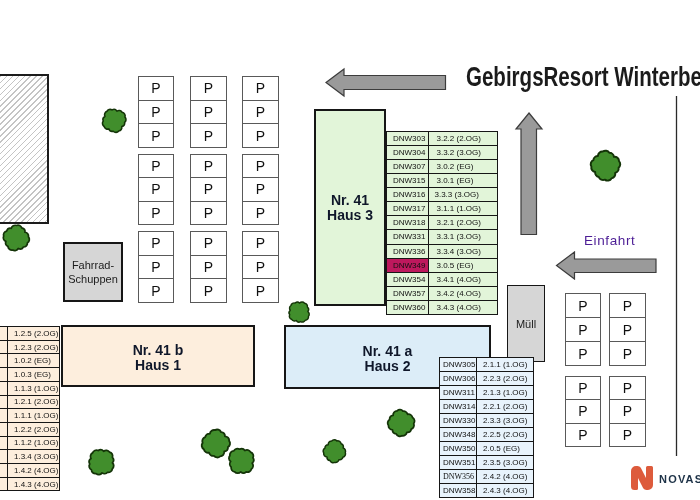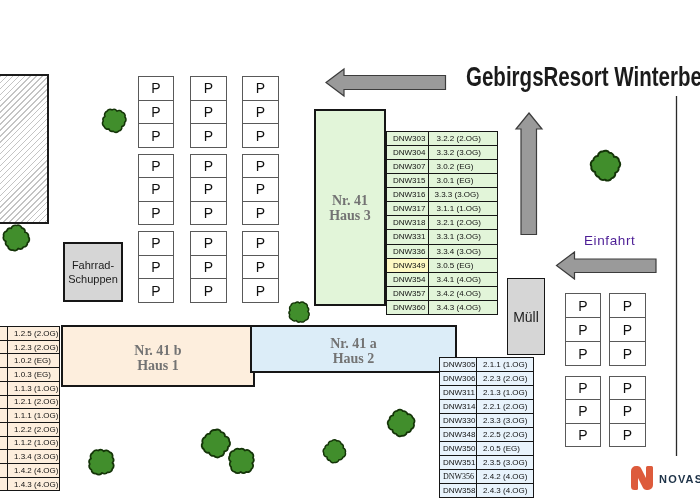--- a/index.html
+++ b/index.html
@@ -8,21 +8,21 @@
   .abs{position:absolute;box-sizing:border-box;}
   .hatch{background:repeating-linear-gradient(135deg,#ffffff 0px,#ffffff 3.2px,#c4c4c4 3.2px,#c4c4c4 4.2px);
          border:2px solid #1c1c1c;}
   .pgroup{border:1px solid #595959;background:#ffffff;display:flex;flex-direction:column;}
   .pcell{flex:1;display:flex;align-items:center;justify-content:center;
          font-size:14px;color:#101010;border-top:1px solid #595959;}
   .pcell:first-child{border-top:none;}
   .graybox{background:#d6d6d6;border:2px solid #161616;display:flex;align-items:center;
            justify-content:center;text-align:center;color:#1c1c1c;}
   .haus{border:2px solid #161616;display:flex;flex-direction:column;align-items:center;
-        justify-content:center;text-align:center;font-size:14px;font-weight:bold;color:#737373;line-height:15px;font-family:Liberation Serif, serif;}
+        justify-content:center;text-align:center;font-size:14px;font-weight:bold;color:#0f172a;line-height:15px;}
   table.apt{border-collapse:separate;border-spacing:0;position:absolute;table-layout:fixed;
             border-top:1px solid #161616;border-left:1px solid #161616;}
   table.apt td{box-sizing:border-box;border-right:1px solid #161616;border-bottom:1px solid #161616;
                font-size:8px;color:#101010;padding:0 0 0 6px;white-space:nowrap;overflow:hidden;}
   #ltab td{height:13.71px;}
   #gtab td{height:14.07px;}
   #btab td{height:14px;}
   .title{position:absolute;left:466px;top:62px;font-size:27px;font-weight:bold;
          color:#1b1b1b;letter-spacing:0;white-space:nowrap;
          transform:scaleX(0.76);transform-origin:0 0;}
@@ -96,27 +96,27 @@
       <div class="pcell">P</div>
     </div>
   <div class="abs pgroup" style="left:609px;top:376px;width:37px;height:71px;">
       <div class="pcell">P</div>
       <div class="pcell">P</div>
       <div class="pcell">P</div>
     </div>
 
   <div class="abs graybox" style="left:63px;top:242px;width:60px;height:60px;font-size:11px;line-height:14px;">Fahrrad-<br>Schuppen</div>
 
-  <div class="abs graybox" style="left:507px;top:278px;width:38px;height:77px;font-size:14px;border-width:1.5px;">Müll</div>
+  <div class="abs graybox" style="left:507px;top:285px;width:38px;height:77px;font-size:11px;border-width:1.5px;">Müll</div>
 
   <div class="abs haus" style="left:314px;top:109px;width:72px;height:197px;background:#e2f5d9;">Nr. 41<br>Haus 3</div>
 
   <div class="abs haus" style="left:61px;top:325px;width:194px;height:62px;background:#fdeedd;padding-top:4px;">Nr. 41 b<br>Haus 1</div>
 
-  <div class="abs haus" style="left:250px;top:325px;width:207px;height:48px;background:#dcedf8;padding-top:4px;">Nr. 41 a<br>Haus 2</div>
+  <div class="abs haus" style="left:284px;top:325px;width:207px;height:64px;background:#dcedf8;padding-top:4px;">Nr. 41 a<br>Haus 2</div>
 
   <table class="apt" id="ltab" style="left:-45px;top:326px;width:104px;">
     <tbody>
         <tr>
           <td style="width:52px;background:#fdeedd;">&nbsp;</td>
           <td style="width:52px;background:#fdeedd;">1.2.5 (2.OG)</td>
         </tr>
     <tr>
           <td style="background:#fdeedd;">&nbsp;</td>
           <td style="background:#fdeedd;">1.2.3 (2.OG)</td>
@@ -196,21 +196,21 @@
         </tr>
     <tr>
           <td style="background:#e2f5d9;">DNW331</td>
           <td style="background:#e2f5d9;padding-left:8px;">3.3.1 (3.OG)</td>
         </tr>
     <tr>
           <td style="background:#e2f5d9;">DNW336</td>
           <td style="background:#e2f5d9;padding-left:8px;">3.3.4 (3.OG)</td>
         </tr>
     <tr>
-          <td style="background:#fef9c3;">DNW349</td>
+          <td style="background:#be185d;">DNW349</td>
           <td style="background:#e2f5d9;padding-left:8px;">3.0.5 (EG)</td>
         </tr>
     <tr>
           <td style="background:#e2f5d9;">DNW354</td>
           <td style="background:#e2f5d9;padding-left:8px;">3.4.1 (4.OG)</td>
         </tr>
     <tr>
           <td style="background:#e2f5d9;">DNW357</td>
           <td style="background:#e2f5d9;padding-left:8px;">3.4.2 (4.OG)</td>
         </tr>

